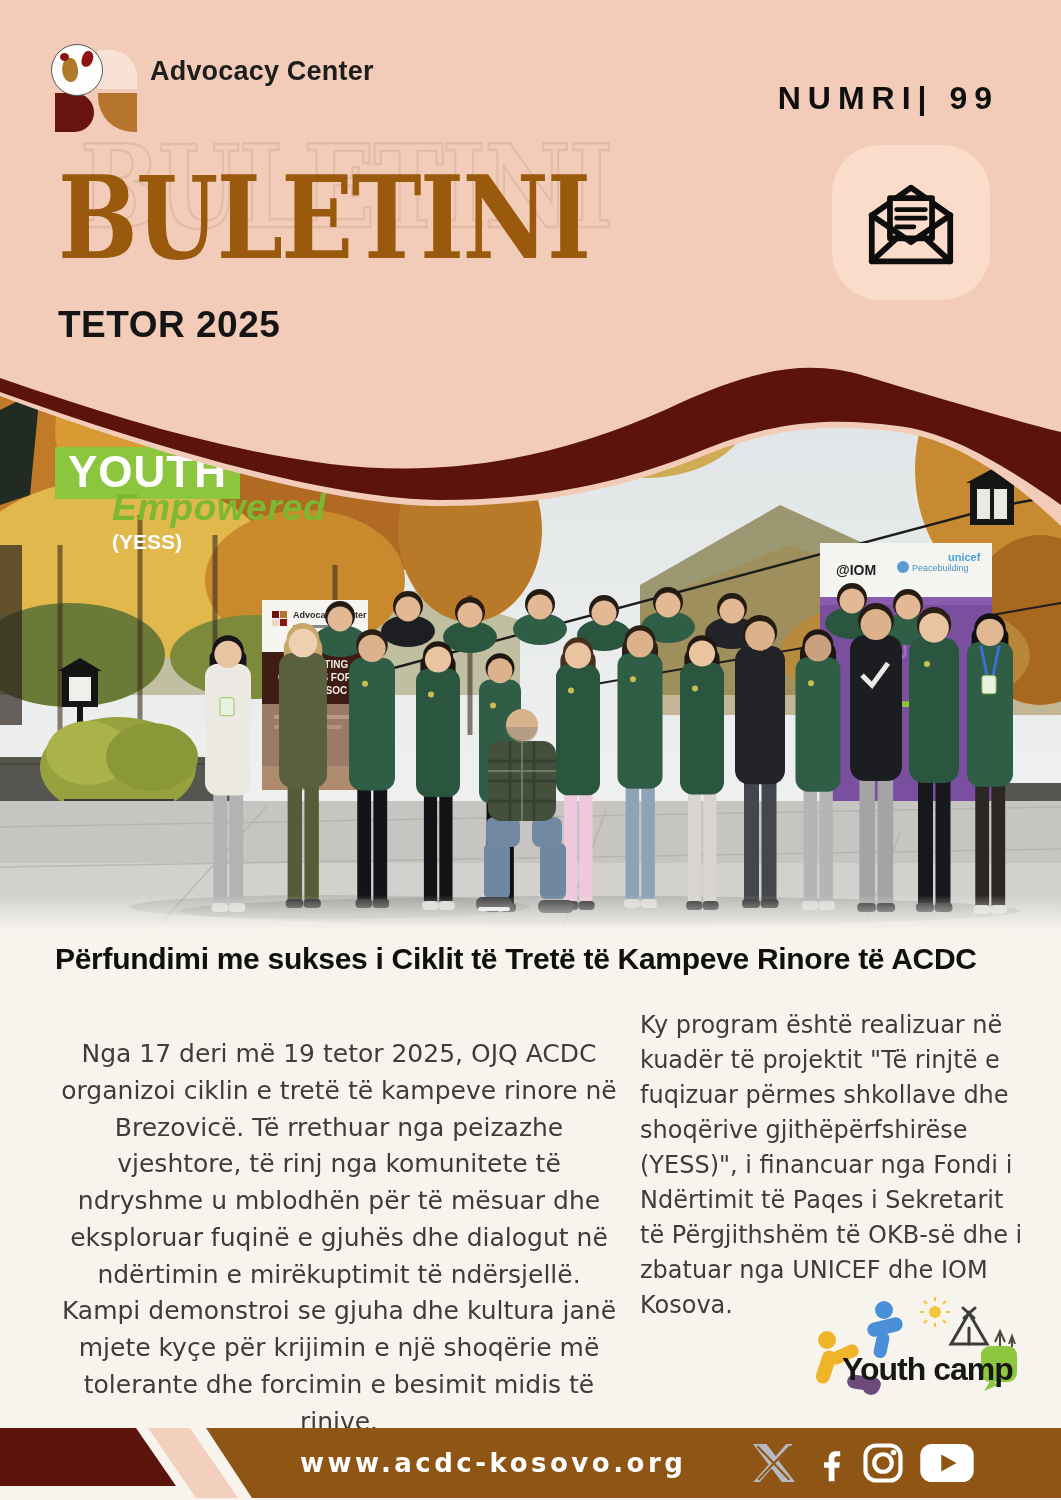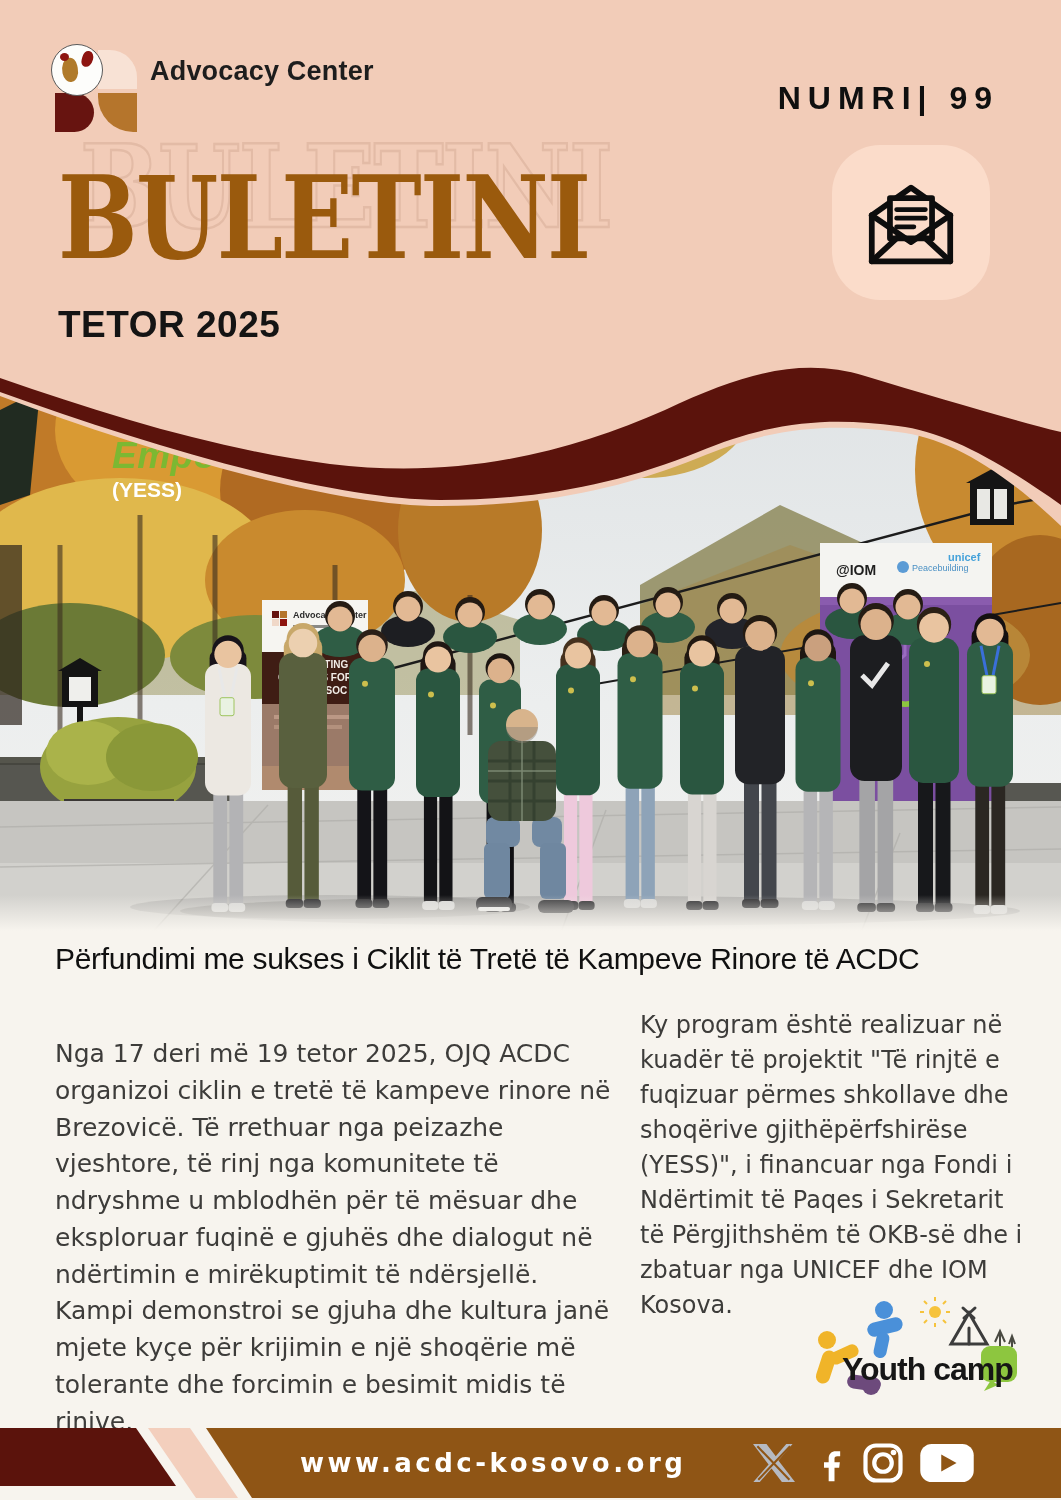--- a/index.html
+++ b/index.html
@@ -50,23 +50,23 @@
       background:linear-gradient(to bottom,rgba(247,244,238,0),rgba(247,244,238,1) 85%);}
   .youth-overlay{position:absolute;left:55px;top:447px;z-index:2;width:260px;}
   .youth-box{display:inline-block;background:#8cc63f;color:#ffffff;font-weight:bold;
       font-size:44px;line-height:1.08;padding:1px 13px 3px 13px;letter-spacing:1px;}
   .youth-emp{margin-left:57px;margin-top:-12px;color:#7cb832;font-size:37px;font-weight:bold;letter-spacing:.5px;font-style:italic;}
   .youth-tag{margin-left:57px;margin-top:4px;color:#e9e7e0;font-size:20px;font-weight:600;line-height:1.25;}
   .youth-yess{margin-left:57px;color:#ffffff;font-size:21px;font-weight:bold;margin-top:1px;}
 
   
   #headline{position:absolute;left:55px;top:942px;width:960px;z-index:3;
-      font-size:30px;font-weight:normal;color:#101010;letter-spacing:-.3px;}
+      font-size:30px;font-weight:bold;color:#101010;letter-spacing:-.3px;}
   #col-left{position:absolute;left:55px;top:1036px;width:568px;font-family:"DejaVu Sans",sans-serif;
-      font-size:25px;line-height:1.47;color:#3d3c3a;}
+      font-size:25px;line-height:1.47;color:#3d3c3a;text-align:center;}
   #col-right{position:absolute;left:640px;top:1008px;width:392px;font-family:"DejaVu Sans",sans-serif;
       font-size:24px;line-height:1.46;color:#3d3c3a;}
   #camp-logo{position:absolute;left:785px;top:1290px;z-index:3;}
 
   
   #footer{position:absolute;left:0;top:1428px;width:1061px;height:54px;z-index:3;}
   #footer-url{position:absolute;left:300px;top:20px;color:#ffffff;font-size:26px;font-weight:bold;
       letter-spacing:3.5px;font-family:"DejaVu Sans",sans-serif;}
   .soc{position:absolute;top:14px;height:42px;}
 </style>
@@ -358,20 +358,21 @@
       <path d="M488,406 h68 M488,426 h68 M488,446 h68 M510,386 v80 M534,386 v80" stroke="#2e3a2a" stroke-width="3" opacity=".65"></path>
       <path d="M488,416 h68 M522,386 v80" stroke="#93a089" stroke-width="1.5" opacity=".7"></path>
       <circle cx="522" cy="370" r="16" fill="#d8b48c"></circle>
       <path d="M506,372 a16,16 0 0 0 32,0 z" fill="#8a8076" opacity=".45"></path>
     </g>
   </svg>
   
 </div>
 
 <div class="youth-overlay" style="z-index:2;">
+  <div class="youth-box">YOUTH</div>
   <div class="youth-emp">Empowered</div>
   <div class="youth-yess">(YESS)</div>
 </div>
 
 <div id="photo-fade"></div>
 
 <svg id="wave-svg" width="1061" height="540" viewBox="0 0 1061 540" xmlns="http://www.w3.org/2000/svg">
   <path d="M0,0 H1061 V526
         C1000,468 948,438 898,432 C838,424 778,424 698,458
         C618,490 540,506 440,506 C330,506 150,452 0,396 Z" fill="#f2ccb8"></path>

